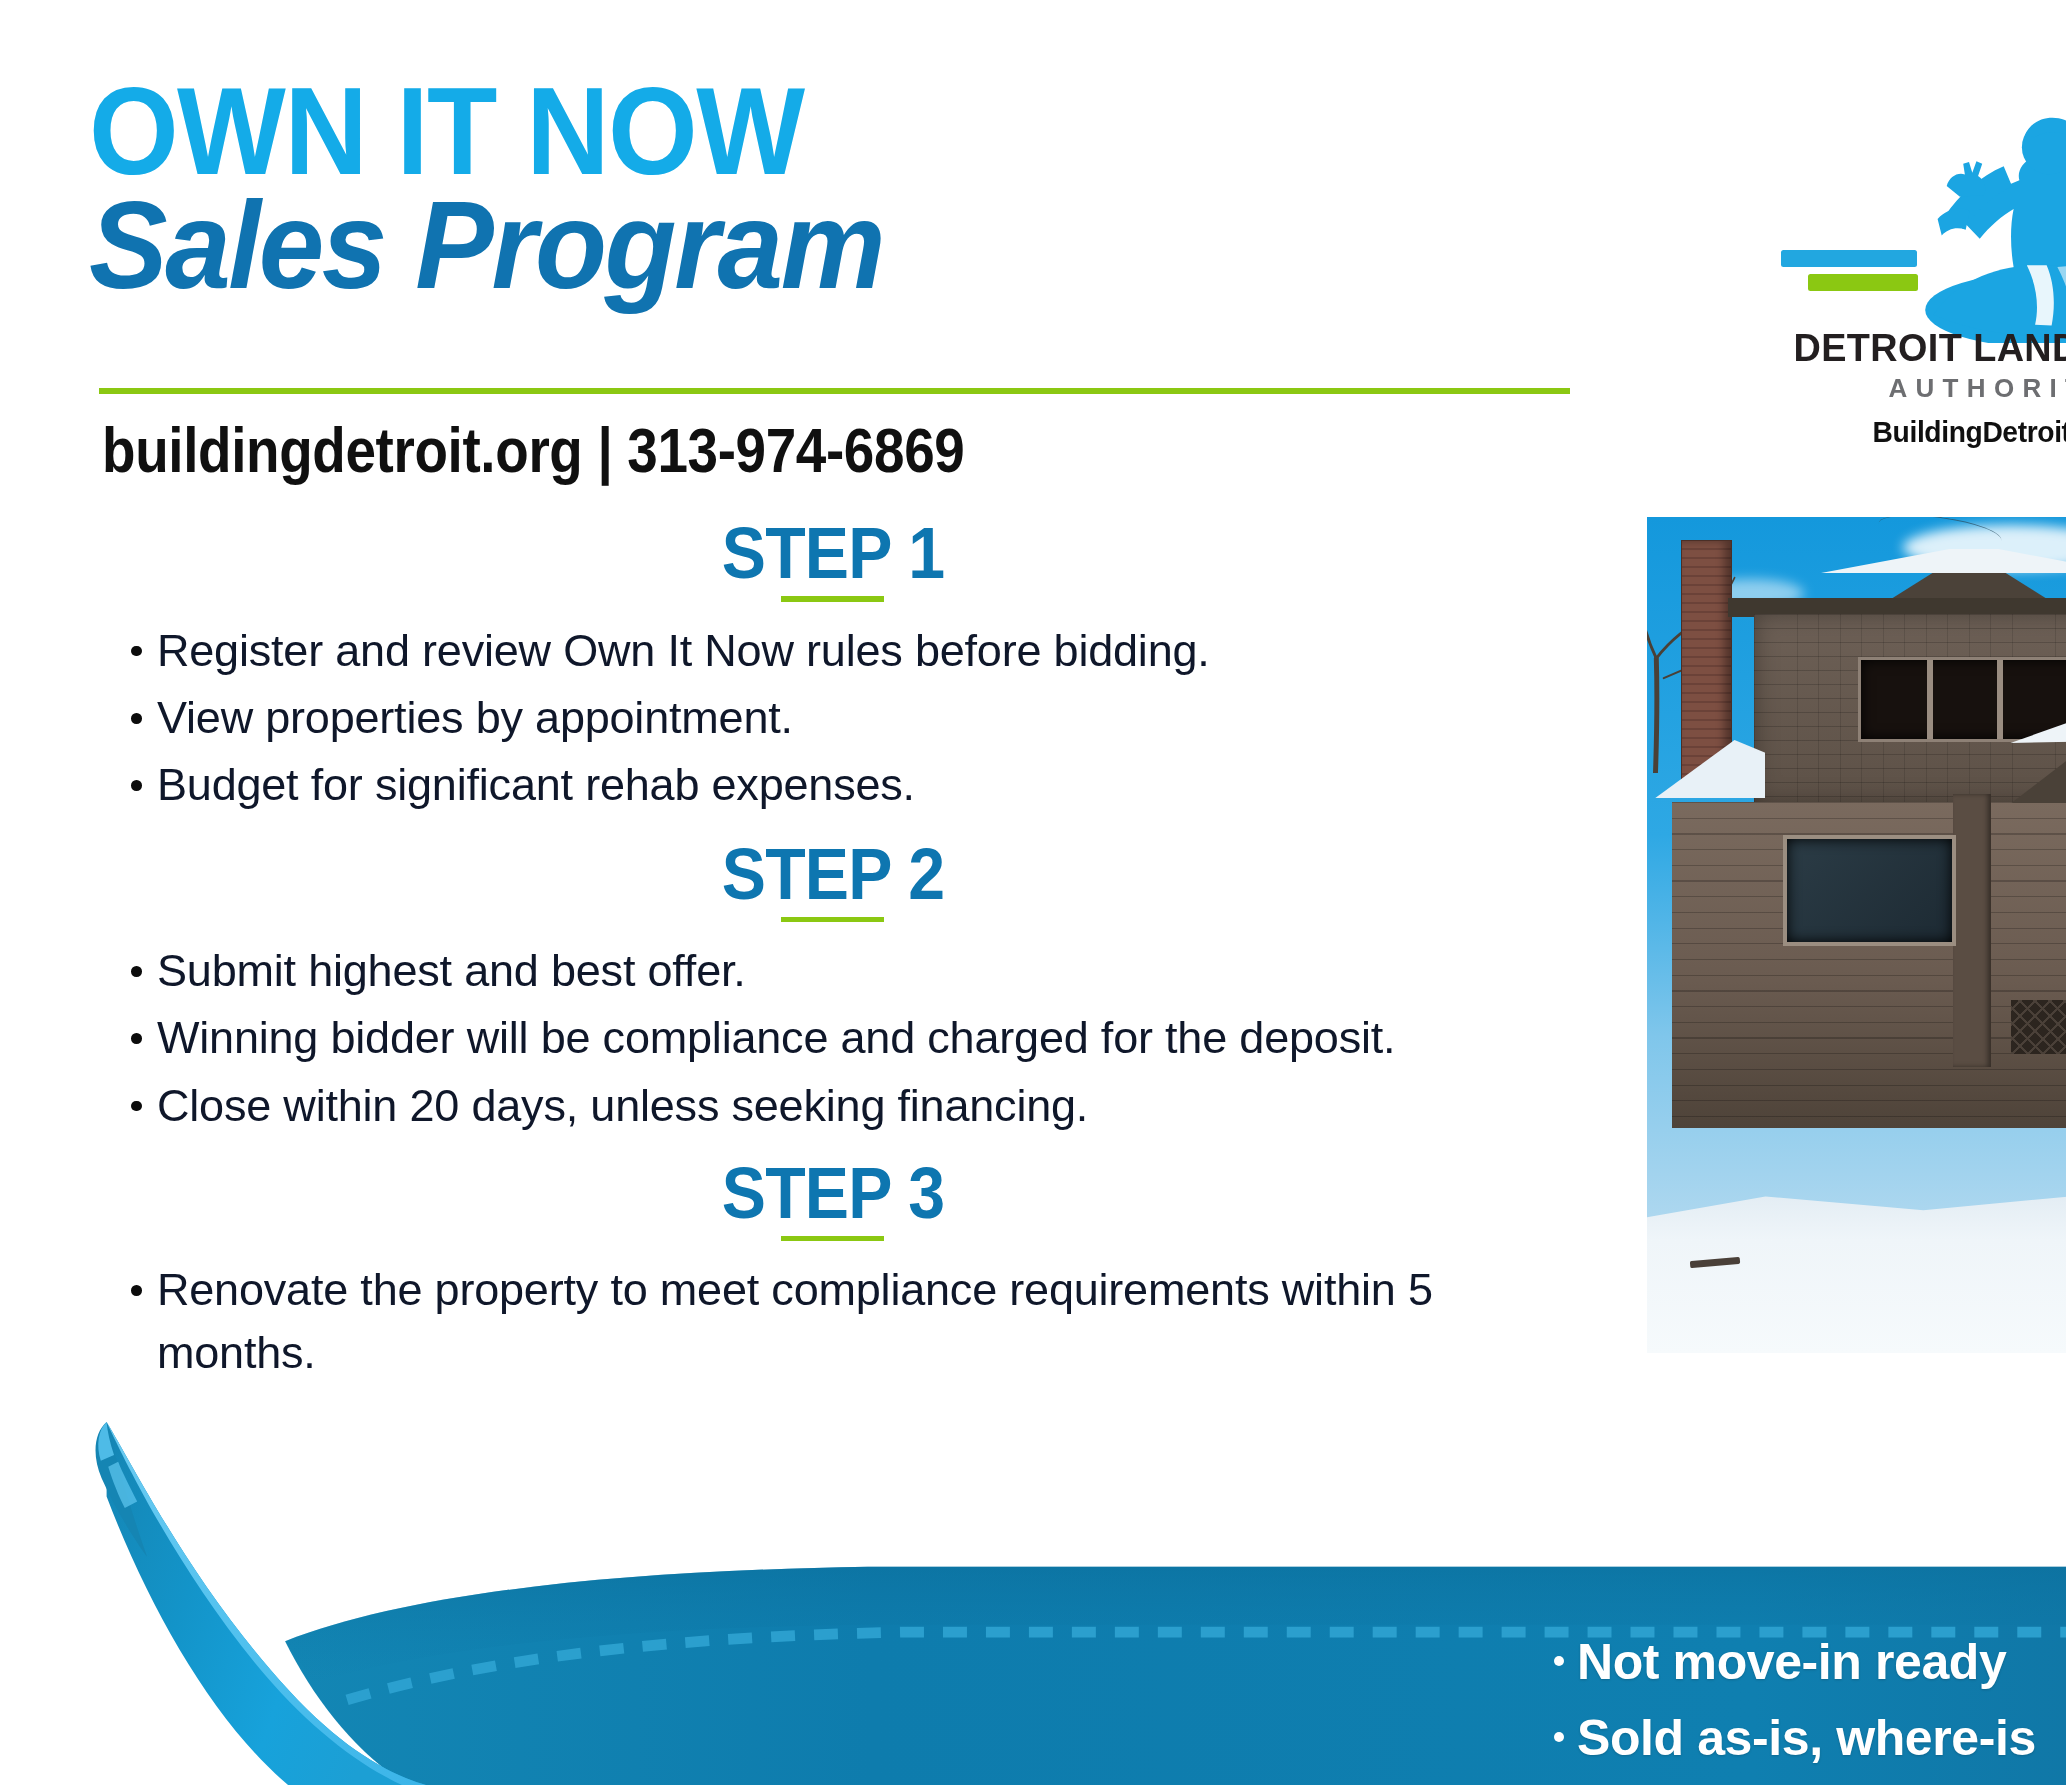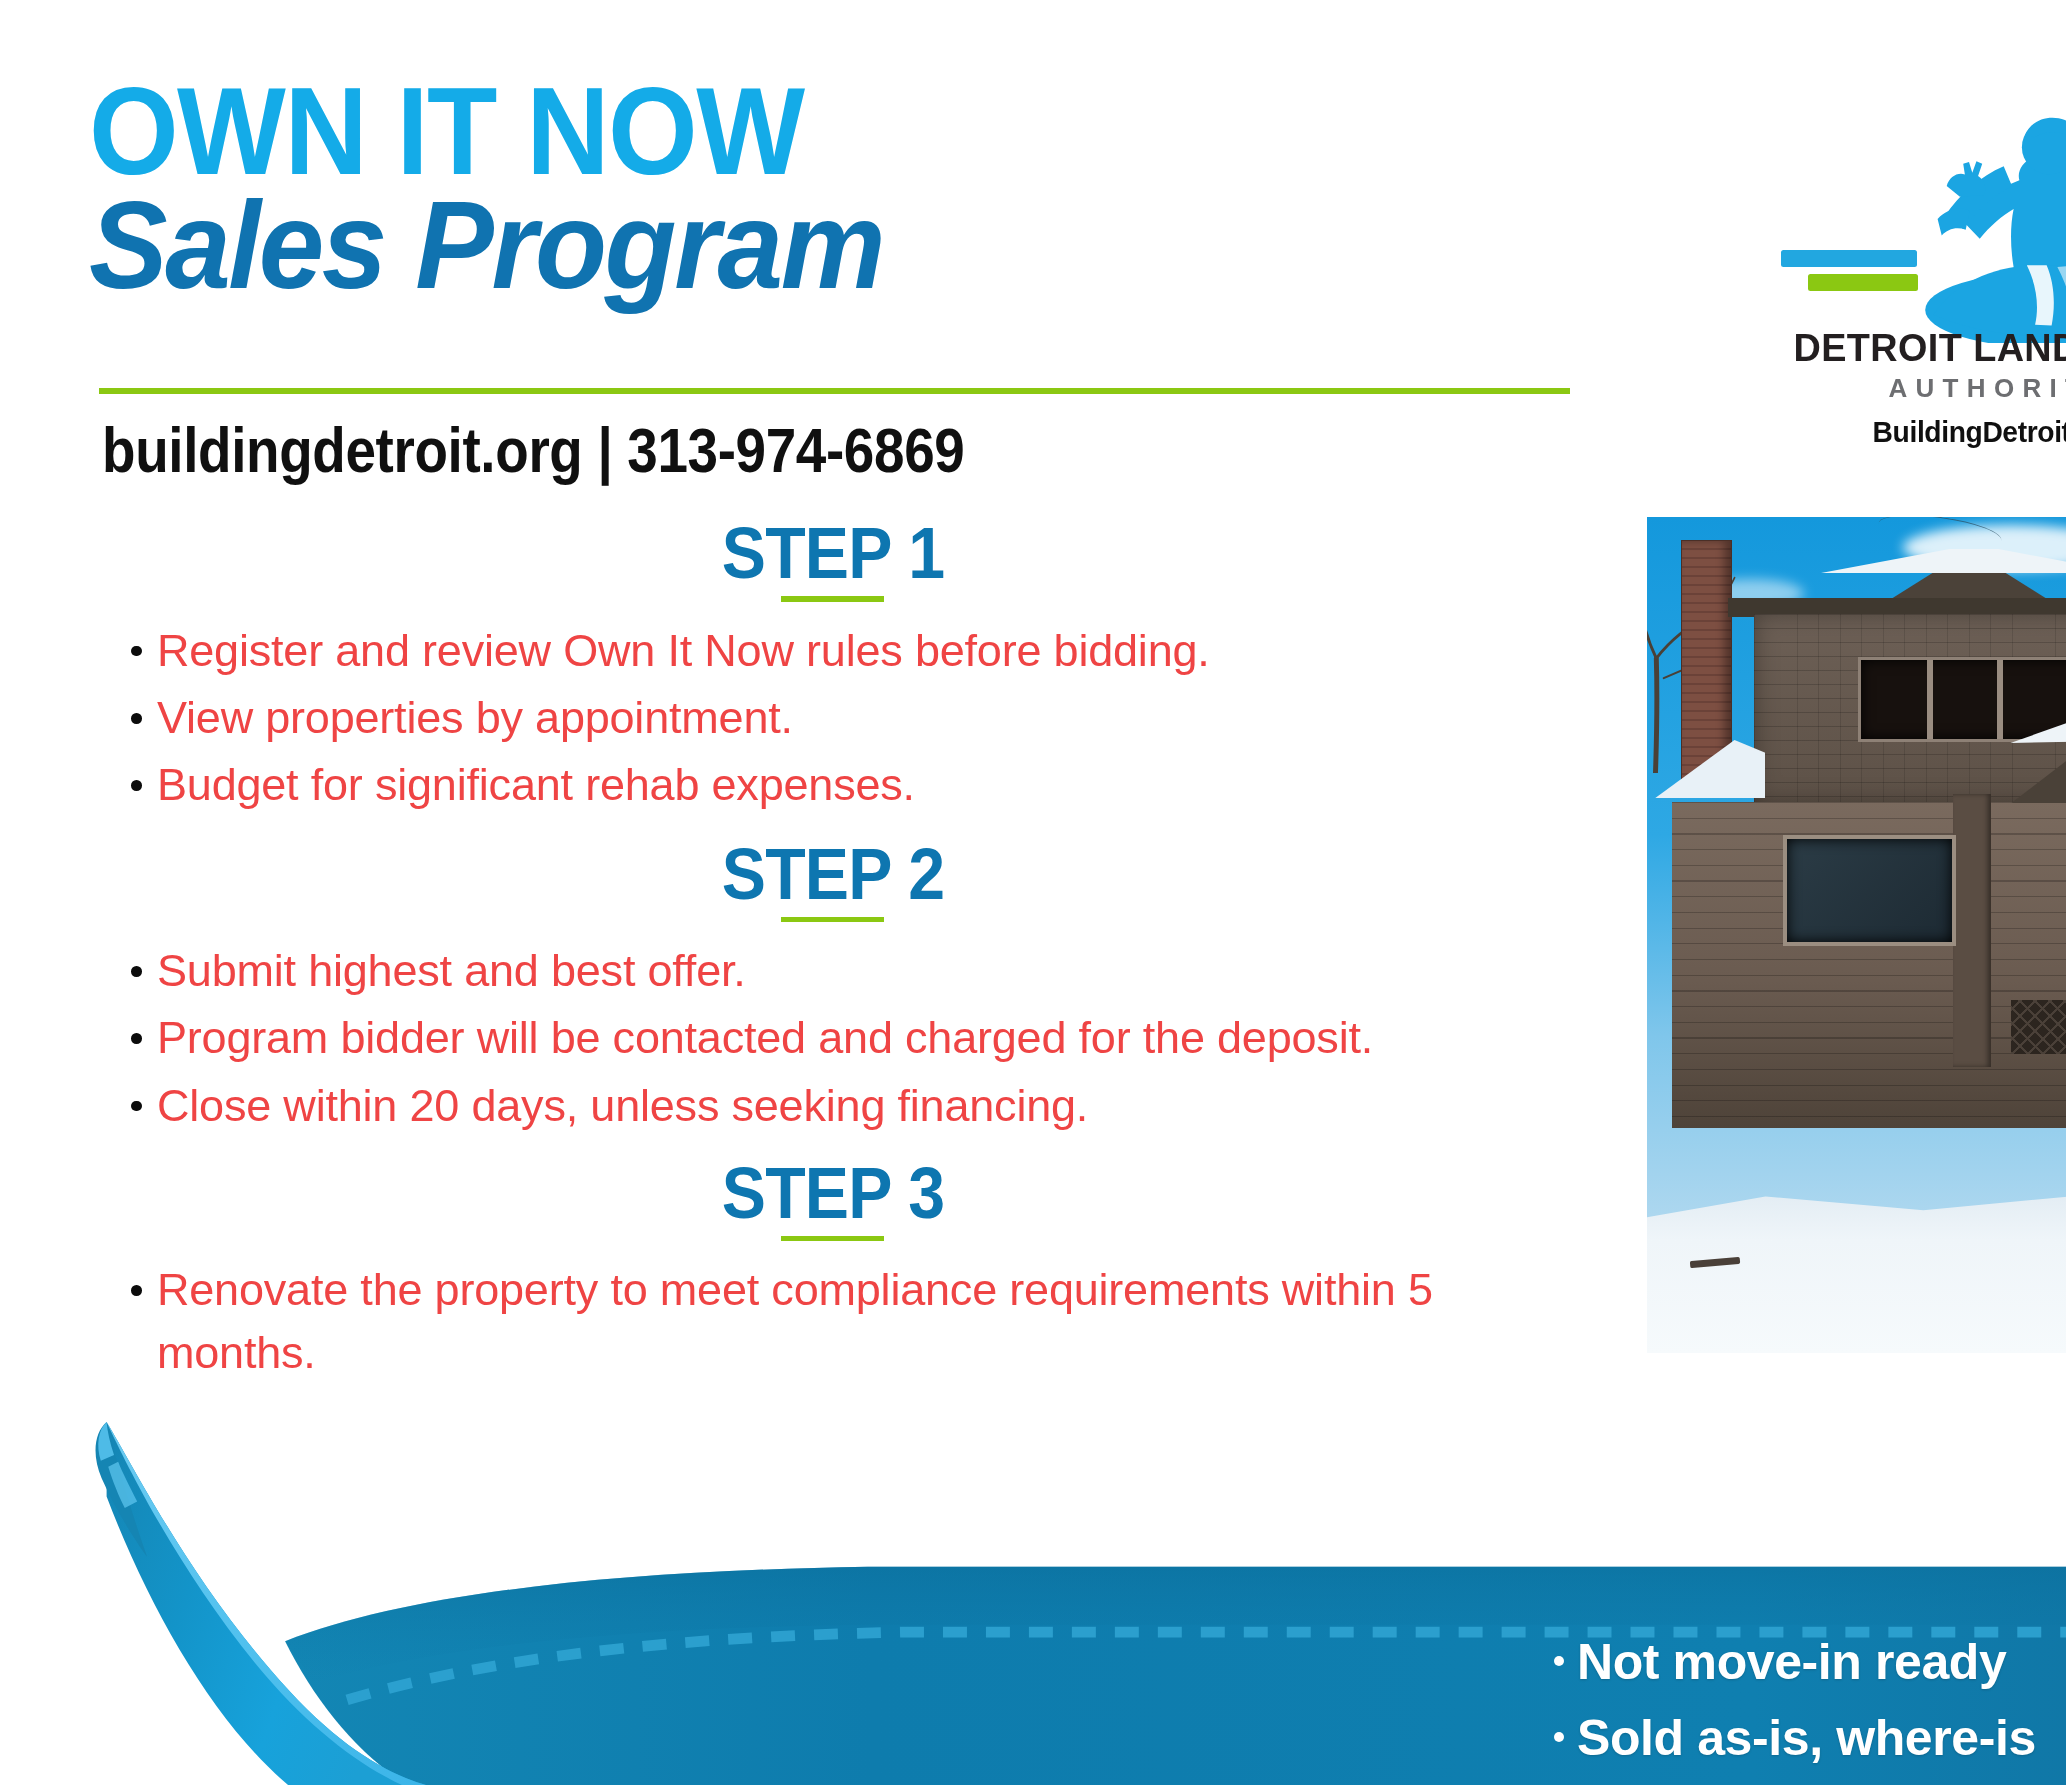--- a/index.html
+++ b/index.html
@@ -68,21 +68,21 @@
     line-height:1.0;
     font-family:"Liberation Sans Narrow","Liberation Sans",sans-serif;
     transform:scaleX(0.92);
   }
   .step-underline{
     width:103px;height:5.4px;background:#8BC812;margin:7.4px auto 0 auto;
   }
   ul.bullets{list-style:none;margin:18px 0 0 0;padding:0;}
   ul.bullets li{
     position:relative;padding-left:54px;
-    font-size:45px;line-height:1.38;color:#ef4444;
+    font-size:45px;line-height:1.38;color:#0f172a;
     font-family:"Liberation Sans Narrow","Liberation Sans",sans-serif;
     letter-spacing:-0.2px;
     margin-bottom:5px;
   }
   ul.bullets li:before{
     content:"";position:absolute;left:28px;top:26px;
     width:10.7px;height:10.7px;border-radius:50%;background:#0C0C0C;
   }
 
   .step2{margin-top:21.5px;}
@@ -255,21 +255,21 @@
       </ul>
     </div>
 
     <div class="step2">
       <div class="step-head">
         <div class="step-title">STEP 2</div>
         <div class="step-underline"></div>
       </div>
       <ul class="bullets">
         <li>Submit highest and best offer.</li>
-        <li>Program bidder will be contacted and charged for the deposit.</li>
+        <li>Winning bidder will be compliance and charged for the deposit.</li>
         <li>Close within 20 days, unless seeking financing.</li>
       </ul>
     </div>
 
     <div class="step3">
       <div class="step-head">
         <div class="step-title">STEP 3</div>
         <div class="step-underline"></div>
       </div>
       <ul class="bullets">

